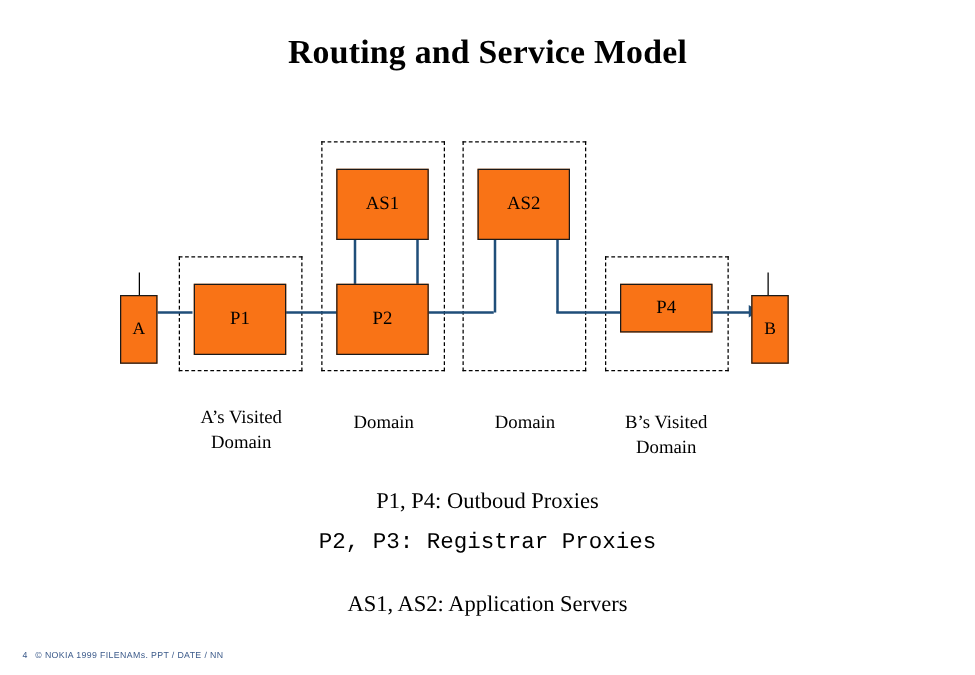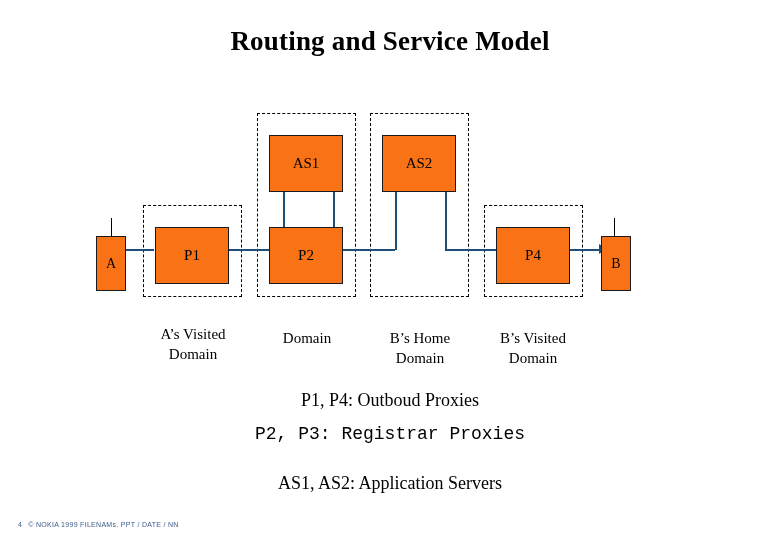--- a/index.html
+++ b/index.html
@@ -154,39 +154,38 @@
 
   <div class="node-box" style="left:269px; top:227px; width:74px; height:57px;">
     <span>P2</span>
   </div>
 
   <div class="node-box" style="left:382px; top:135px; width:74px; height:57px;">
     <span>AS2</span>
   </div>
 
 
-  <div class="node-box" style="left:496px; top:227px; width:74px; height:57px;">
+  <div class="node-box" style="left:496px; top:227px; width:74px; height:39px;">
     <span>P4</span>
   </div>
 
   <div class="node-box small" style="left:601px; top:236px; width:30px; height:55px;">
     <span>B</span>
   </div>
 
   <div class="caption" style="left:133px; top:324px; width:120px;">
     <div>A’s Visited</div>
     <div>Domain</div>
   </div>
 
   <div class="caption" style="left:247px; top:328px; width:120px;">
     <div>Domain</div>
   </div>
 
   <div class="caption" style="left:360px; top:328px; width:120px;">
-    <div>B’s Home</div>
     <div>Domain</div>
   </div>
 
   <div class="caption" style="left:473px; top:328px; width:120px;">
     <div>B’s Visited</div>
     <div>Domain</div>
   </div>
 
   <div class="legend-line" style="top:390px;">P1, P4: Outboud Proxies</div>
   <div class="legend-line" style="top:424px;font-family:Liberation Mono, monospace;">P2, P3: Registrar Proxies</div>

